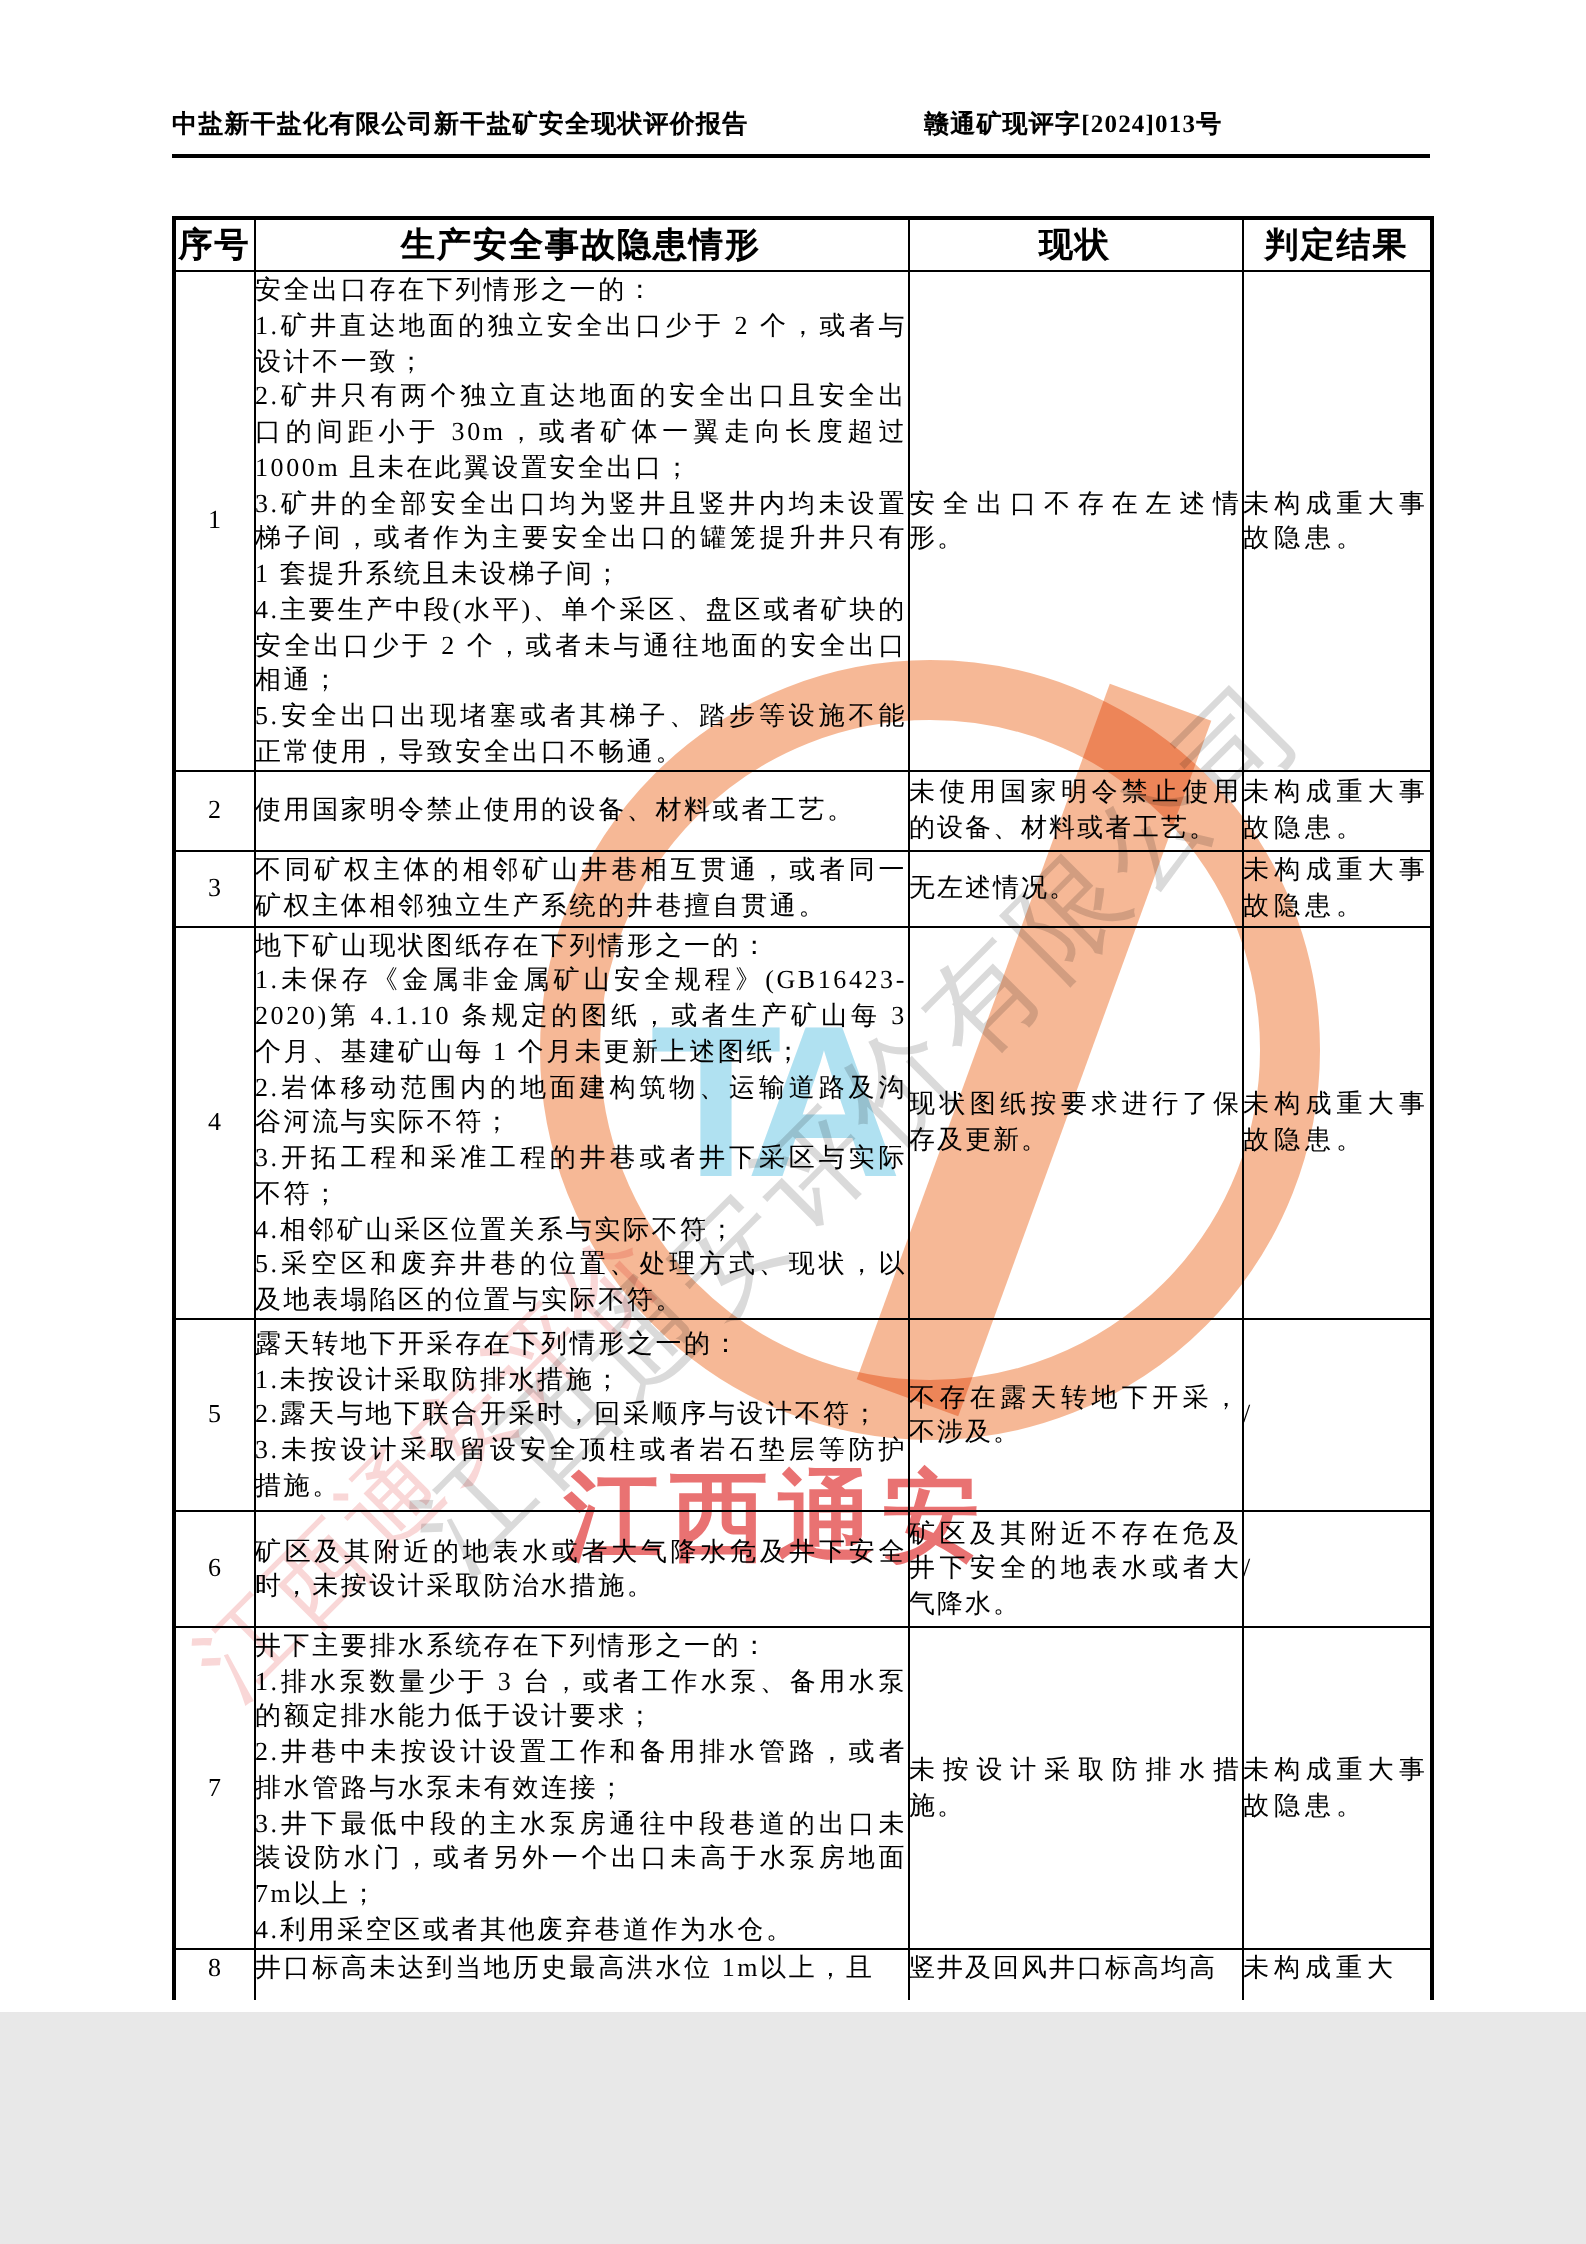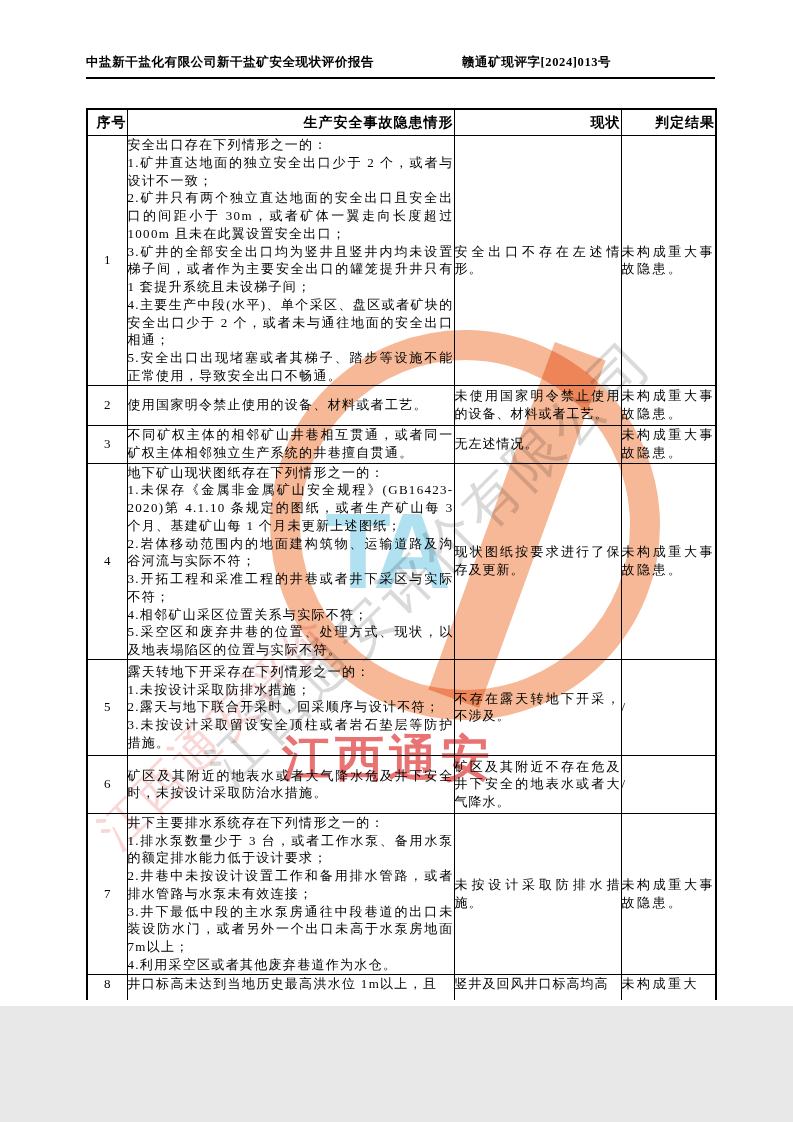--- a/index.html
+++ b/index.html
@@ -13,21 +13,21 @@
   .hdr-right{position:absolute;left:462px;top:54px;font-size:12.5px;font-weight:600;letter-spacing:0.6px;white-space:nowrap;}
   .hdr-rule{position:absolute;left:86px;top:77px;width:629px;border-top:2px solid #000;}
   
   table.danger{
     position:absolute;left:86px;top:108px;width:629px;
     border-collapse:collapse;table-layout:fixed;
     font-size:13px;line-height:17.75px;
     border:2px solid #000;border-bottom:none;
   }
   table.danger th,table.danger td{border:1px solid #000;padding:0;vertical-align:middle;overflow:hidden;}
-  table.danger th{font-weight:700;height:25px;font-size:14px;letter-spacing:1px;text-align:right;border-bottom:1.5px solid #000;}
+  table.danger th{font-weight:700;height:25px;font-size:17px;letter-spacing:1px;text-align:center;border-bottom:1.5px solid #000;}
   tr.section td{height:15px;text-align:center;font-size:13px;line-height:15px;letter-spacing:0.2px;}
   .c-no{text-align:center;}
   .c-sit{text-align:justify;padding:1px 3px 1px 4px;white-space:pre-line;letter-spacing:1.3px;}
   .c-status{padding:1px 4px;letter-spacing:1px;text-align:justify;}
   .c-result{padding:1px 4px;letter-spacing:2.5px;text-align:justify;}
   tr.r1{height:246px;} tr.r2{height:40px;} tr.r3{height:38px;} tr.r4{height:194px;}
   tr.r5{height:96px;} tr.r6{height:58px;} tr.r7{height:157px;} tr.r8{height:26px;}
   tr.r8 td{border-bottom:none;vertical-align:top;}
   tr.r8 .c-sit,tr.r8 .c-status,tr.r8 .c-result{white-space:nowrap;}
   

